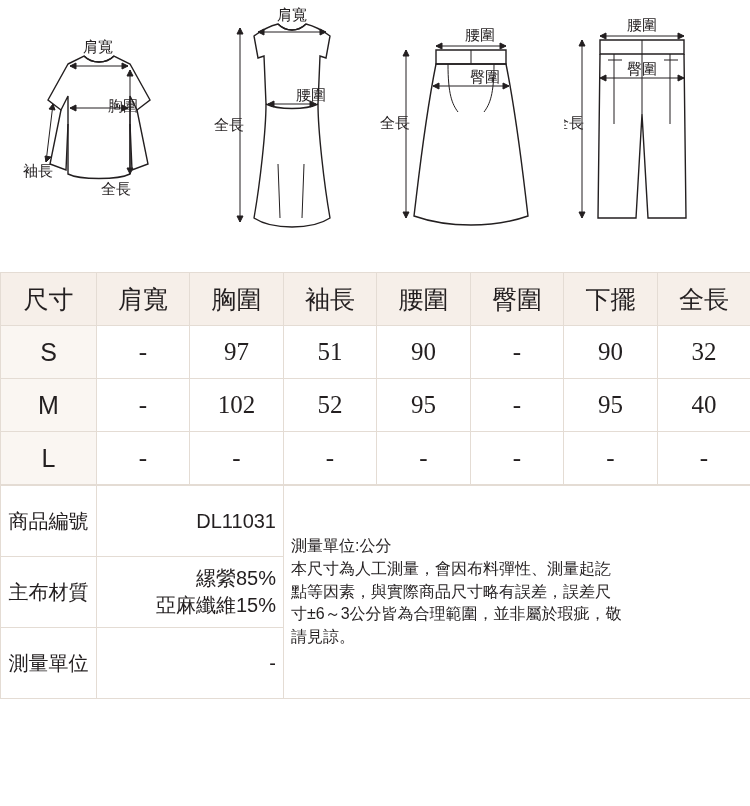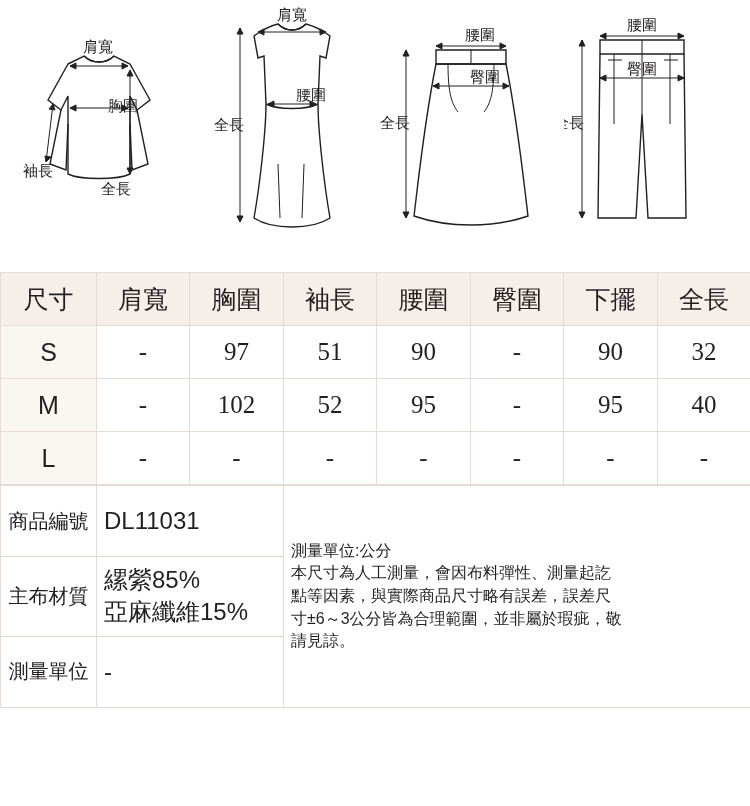--- a/index.html
+++ b/index.html
@@ -95,22 +95,22 @@
     font-family: "Liberation Sans", sans-serif;
   }
   td.info-label {
     width: 96px;
     text-align: center;
     font-size: 20px;
     height: 56px;
   }
   td.info-value {
     width: 186px;
-    text-align: left;
-    font-size: 24px;
+    text-align: right;
+    font-size: 20px;
     line-height: 1.35;
     font-family: "Liberation Serif", serif;
   }
   td.info-note {
     text-align: left;
     font-size: 16px;
     line-height: 1.42;
     padding: 6px 10px 6px 12px;
     vertical-align: top;
     font-family: "Liberation Sans", sans-serif;

